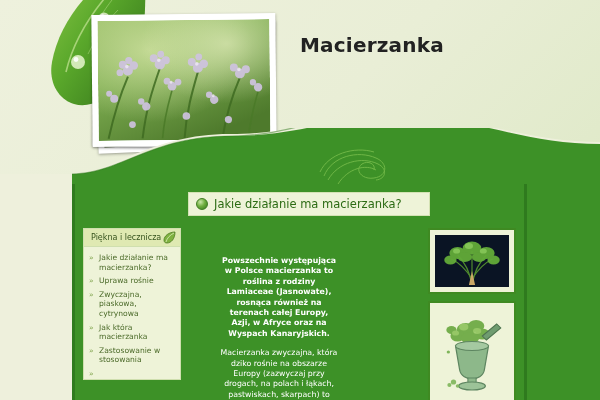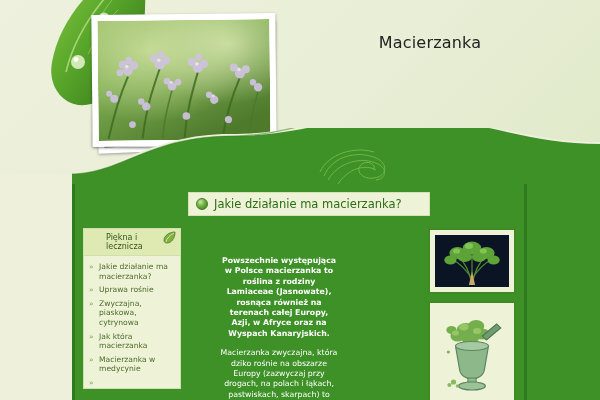--- a/index.html
+++ b/index.html
@@ -29,22 +29,22 @@
   }
   .photo.back2{left:4px;top:10px;width:176px;height:126px;transform:rotate(-2.4deg);}
   .photo.back1{left:2px;top:4px;width:180px;height:130px;transform:rotate(1.4deg);}
   .photo.front{left:0px;top:0px;width:184px;height:132px;transform:rotate(-0.6deg);}
   .photo .inner{width:100%;height:100%;overflow:hidden;position:relative;}
   .photo.back2 .inner{background:#3f5a24;}
   .photo.back1 .inner{background:#52702c;}
 
   
   .site-title{
-    position:absolute;left:300px;top:33px;width:260px;text-align:center;
-    font-size:16px;font-weight:normal;color:#222;letter-spacing:.2px;
+    position:absolute;left:300px;top:33px;width:260px;text-align:left;
+    font-size:20px;font-weight:bold;color:#222;letter-spacing:.2px;
   }
   .site-tagline{
     position:absolute;left:300px;top:58px;width:260px;text-align:center;
     font-size:10.5px;color:#3a3a2e;
   }
 
   
   .hill{position:absolute;left:0;top:128px;width:600px;height:272px;}
   .hill svg{display:block;}
 
@@ -60,21 +60,21 @@
   .cols{display:flex;height:100%;box-sizing:border-box;padding:44px 8px 0 8px;}
 
   
   .sidebar{width:98px;flex:0 0 98px;}
   .widget{
     background:#eef3d8;border:1px solid #cfdfae;box-sizing:border-box;
     padding:0 0 6px 0;
   }
   .widget-head{
     position:relative;background:#dfe9b2;border-bottom:1px solid #cfdfae;
-    font-size:8px;color:#35521c;padding:4px 6px 4px 22px;font-weight:normal;
+    font-size:8px;color:#35521c;padding:4px 6px 4px 7px;font-weight:normal;
   }
   .widget-head .leaf-badge{position:absolute;right:4px;top:2px;width:13px;height:13px;}
   .menu{list-style:none;margin:0;padding:6px 4px 0 5px;}
   .menu li{
     position:relative;font-size:7.6px;line-height:9.6px;color:#4c6b2a;
     padding:0 0 4px 10px;
   }
   .menu li .chev{position:absolute;left:0;top:0;color:#7da24a;font-size:7.5px;}
 
   
@@ -247,21 +247,21 @@
                 <path d="M12,1 C6,1 1,5 1,9 C1,11 2,12 4,12 C8,12 12,8 12,1 Z" fill="#7fb23f" stroke="#4e7a22" stroke-width=".8"></path>
                 <path d="M11,2 C7,4 4,7 3,11" stroke="#e6f3cc" stroke-width=".7" fill="none"></path>
               </svg>
             </span>
           </div>
           <ul class="menu">
             <li><span class="chev">»</span><span>Jakie działanie ma macierzanka?</span></li>
             <li><span class="chev">»</span><span>Uprawa rośnie</span></li>
             <li><span class="chev">»</span><span>Zwyczajna, piaskowa, cytrynowa</span></li>
             <li><span class="chev">»</span><span>Jak która macierzanka</span></li>
-            <li><span class="chev">»</span><span>Macierzanka w medycynie</span></li>
+            <li><span class="chev">»</span><span>Zastosowanie w stosowania</span></li>
             <li><span class="chev">»</span></li>
 
           </ul>
         </div>
       </div>
 
       <div class="main">
         <div class="page-heading">
           <span class="orb"></span>
           <h1>Jakie działanie ma macierzanka?</h1>

